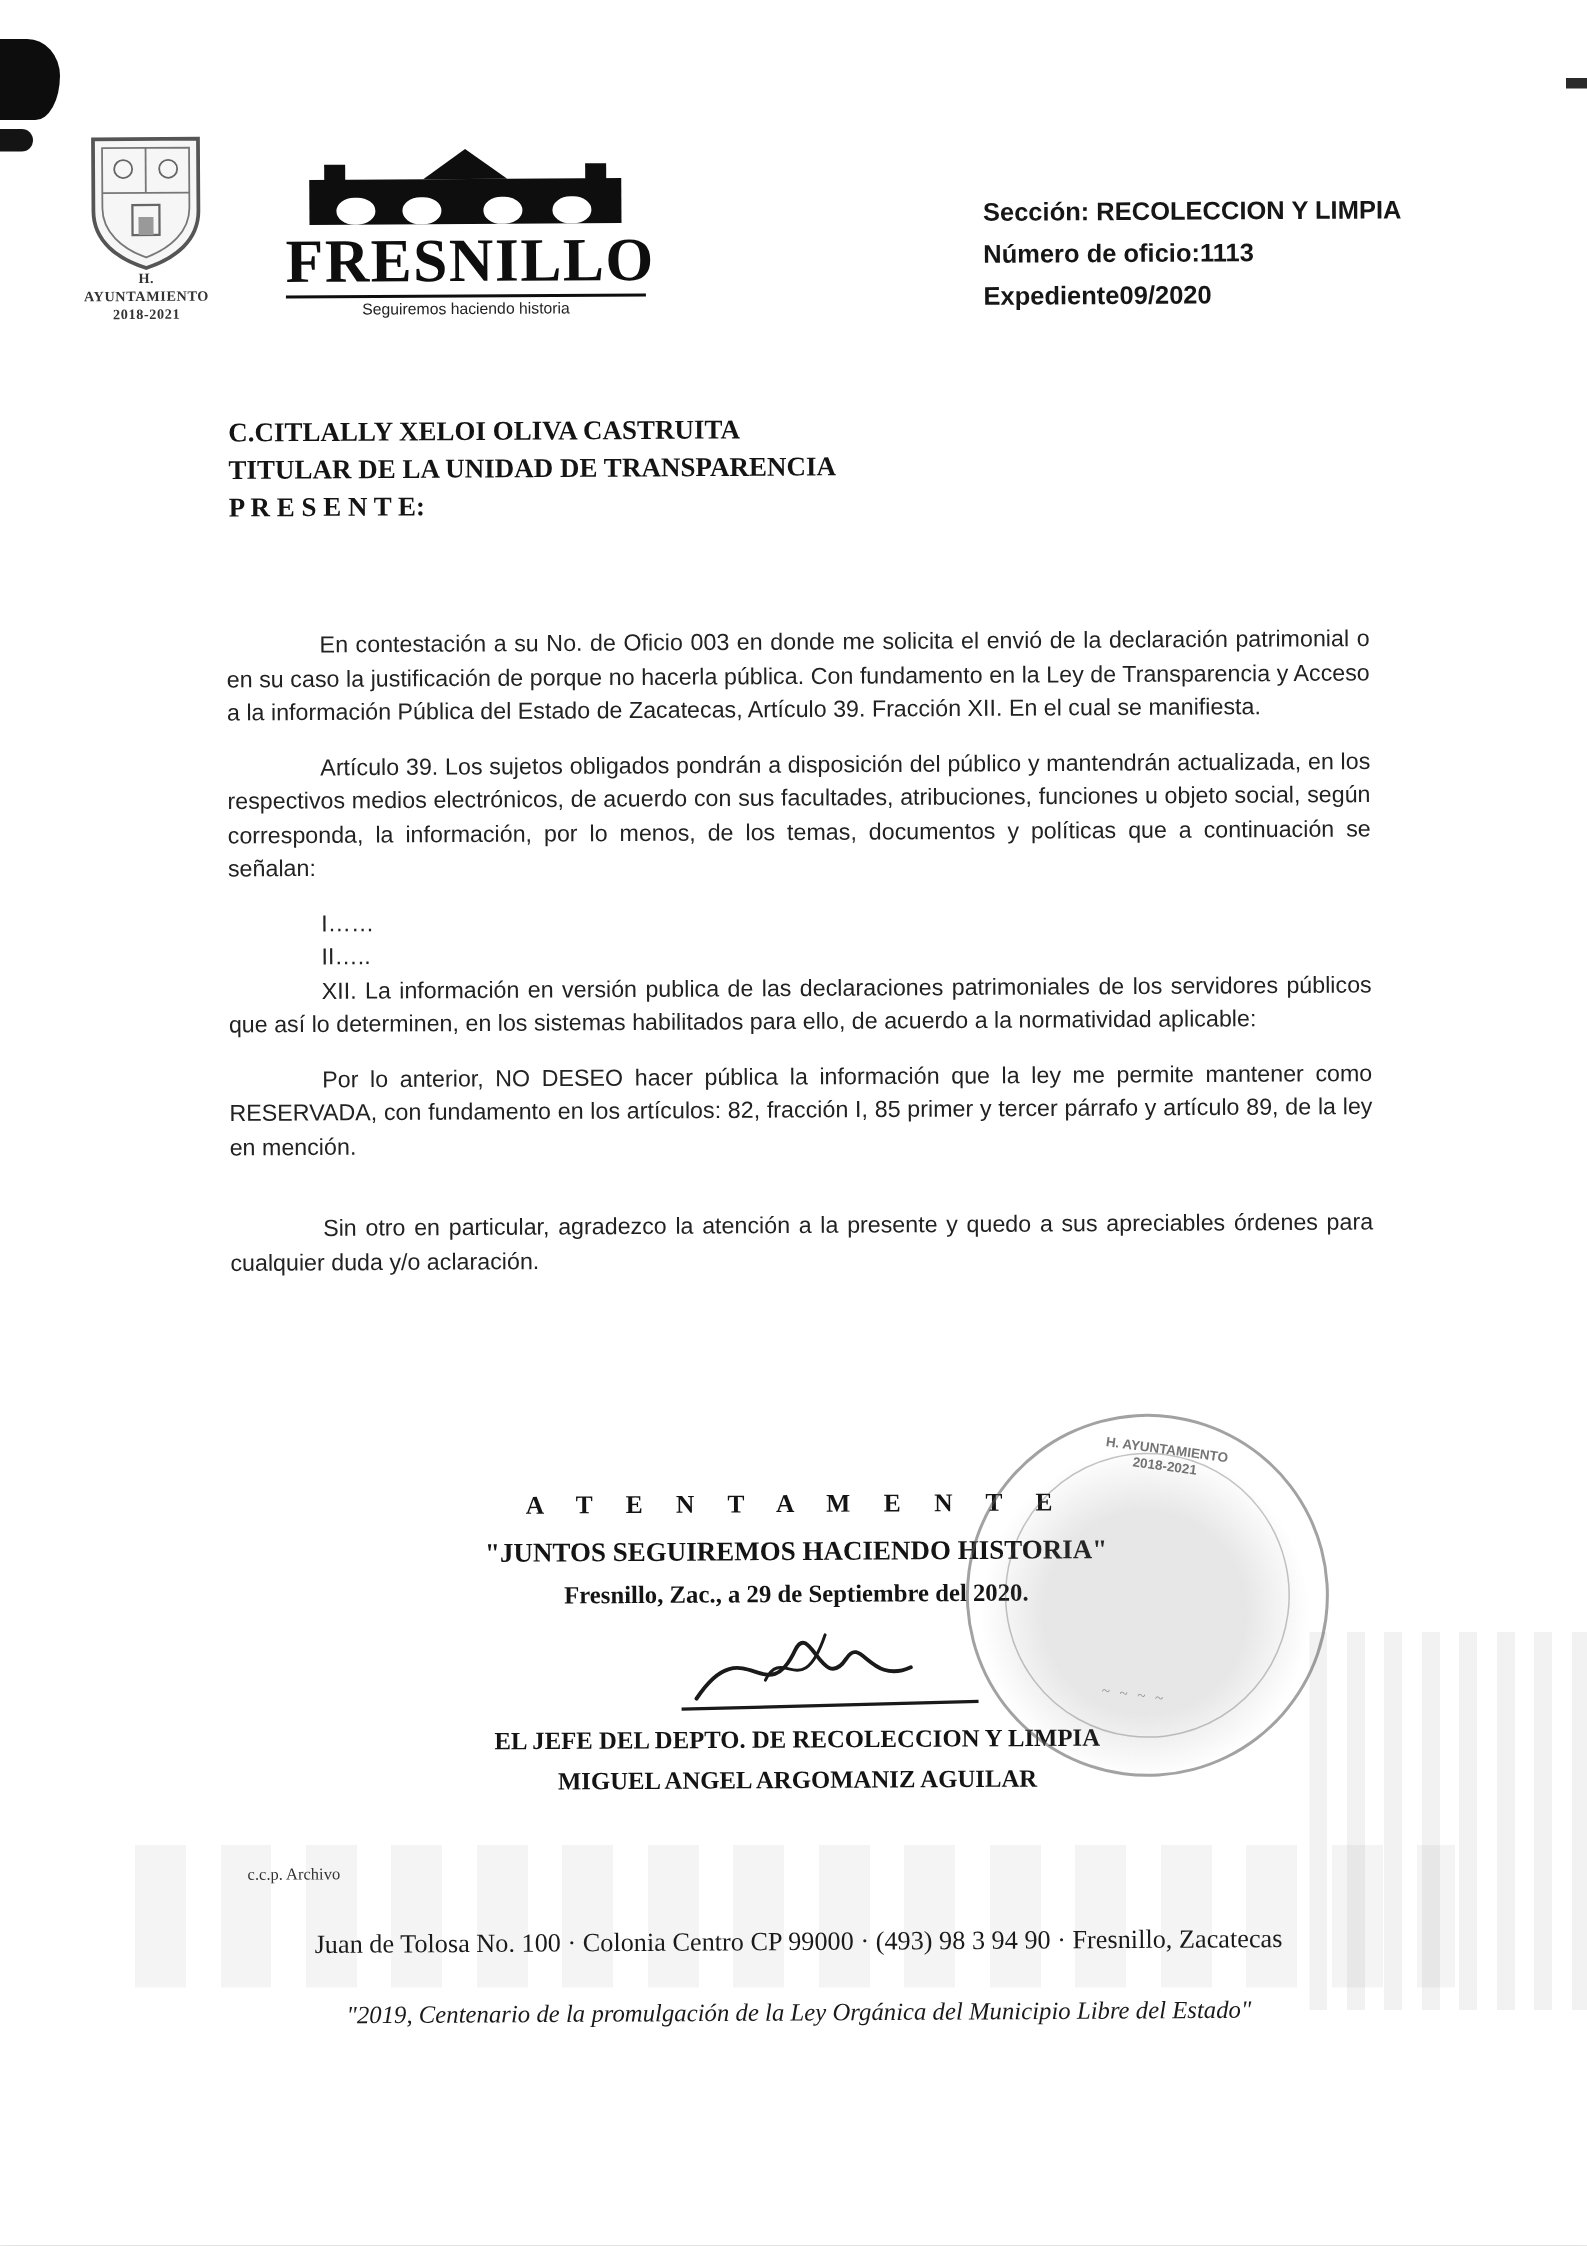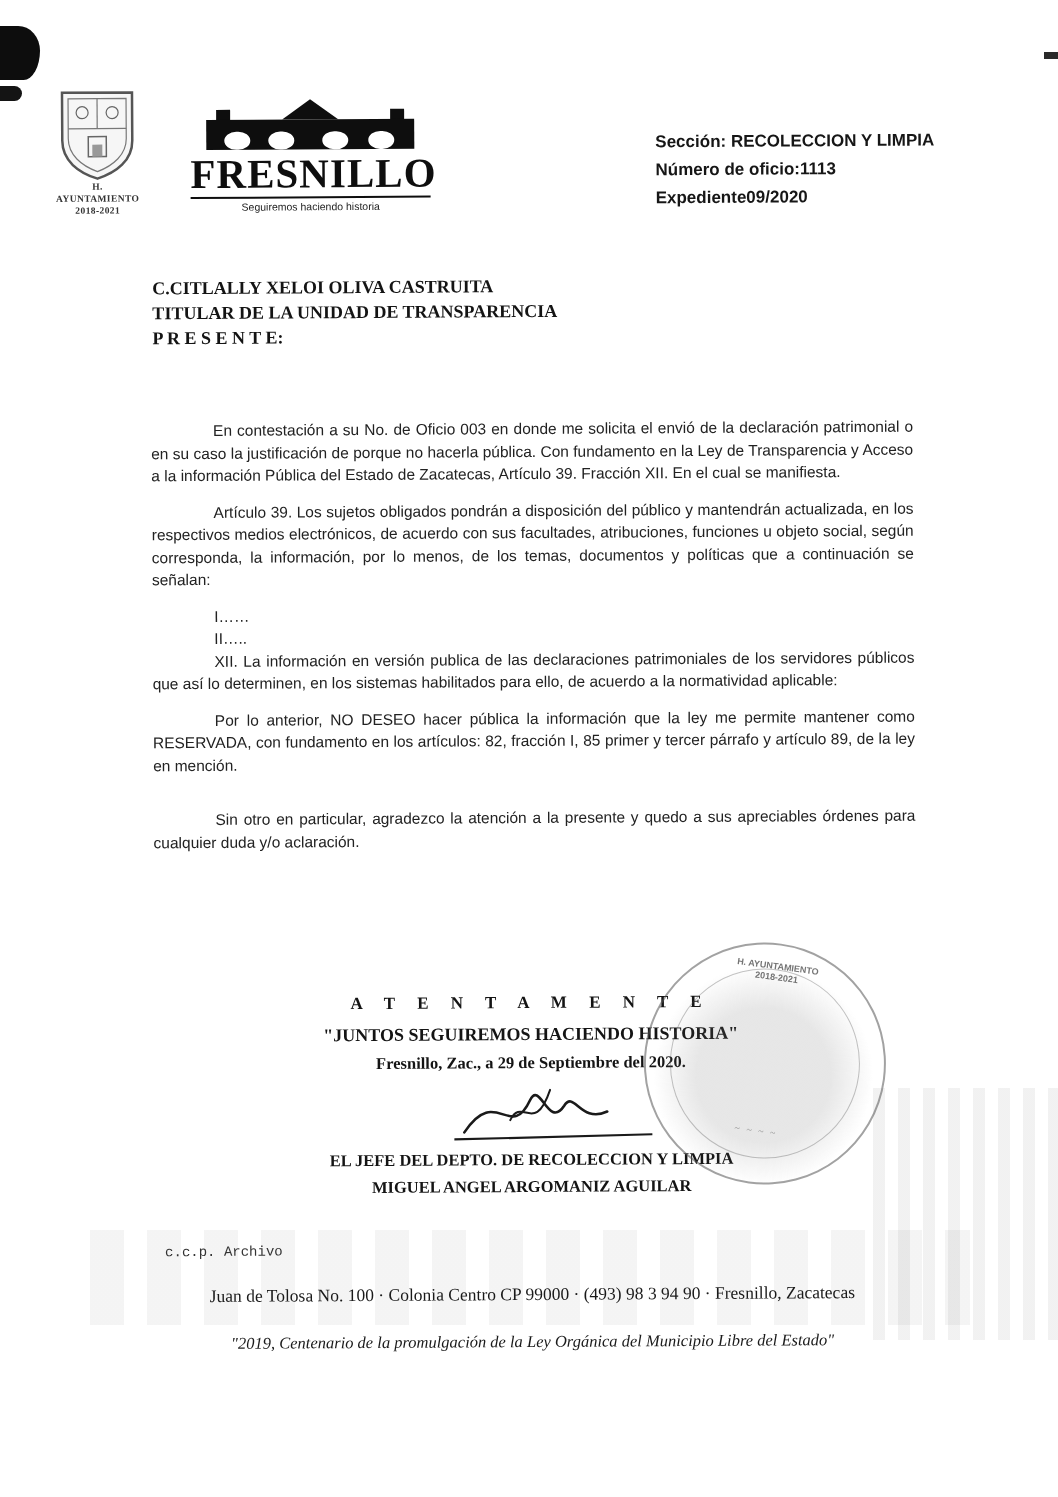--- a/index.html
+++ b/index.html
@@ -68,21 +68,21 @@
     position:absolute;top:16px;left:0;width:100%;text-align:center;
     font-family:"Liberation Sans", sans-serif;font-size:9px;font-weight:bold;
     color:rgba(70,70,70,.75);line-height:11px;
   }
   .stamp-script{
     position:absolute;bottom:46px;left:0;width:100%;text-align:center;
     font-size:10px;color:rgba(90,90,90,.6);letter-spacing:2px;
   }
 
   
-  .ccp{position:absolute;left:162px;top:1242px;font-size:14px;color:#333;font-family:Liberation Mono, monospace;}
+  .ccp{position:absolute;left:162px;top:1242px;font-size:11px;color:#333;}
   .address{position:absolute;left:0;top:1284px;width:1058px;text-align:center;font-size:17.5px;color:#1a1a1a;}
   .quote{position:absolute;left:0;top:1332px;width:1058px;text-align:center;font-size:16.5px;font-style:italic;color:#1a1a1a;}
 
   
   .blob1{position:absolute;left:0;top:26px;width:40px;height:54px;background:#0d0d0d;border-radius:0 60% 45% 0 / 0 50% 60% 0;}
   .blob2{position:absolute;left:0;top:86px;width:22px;height:15px;background:#141414;border-radius:0 8px 8px 0;}
   .blob3{position:absolute;right:0;top:52px;width:14px;height:7px;background:#2a2a2a;}
   .ghost-band{
     position:absolute;right:0;top:1088px;width:185px;height:252px;
     background:repeating-linear-gradient(90deg, rgba(70,70,70,.12) 0 12px, rgba(0,0,0,0) 12px 25px);

